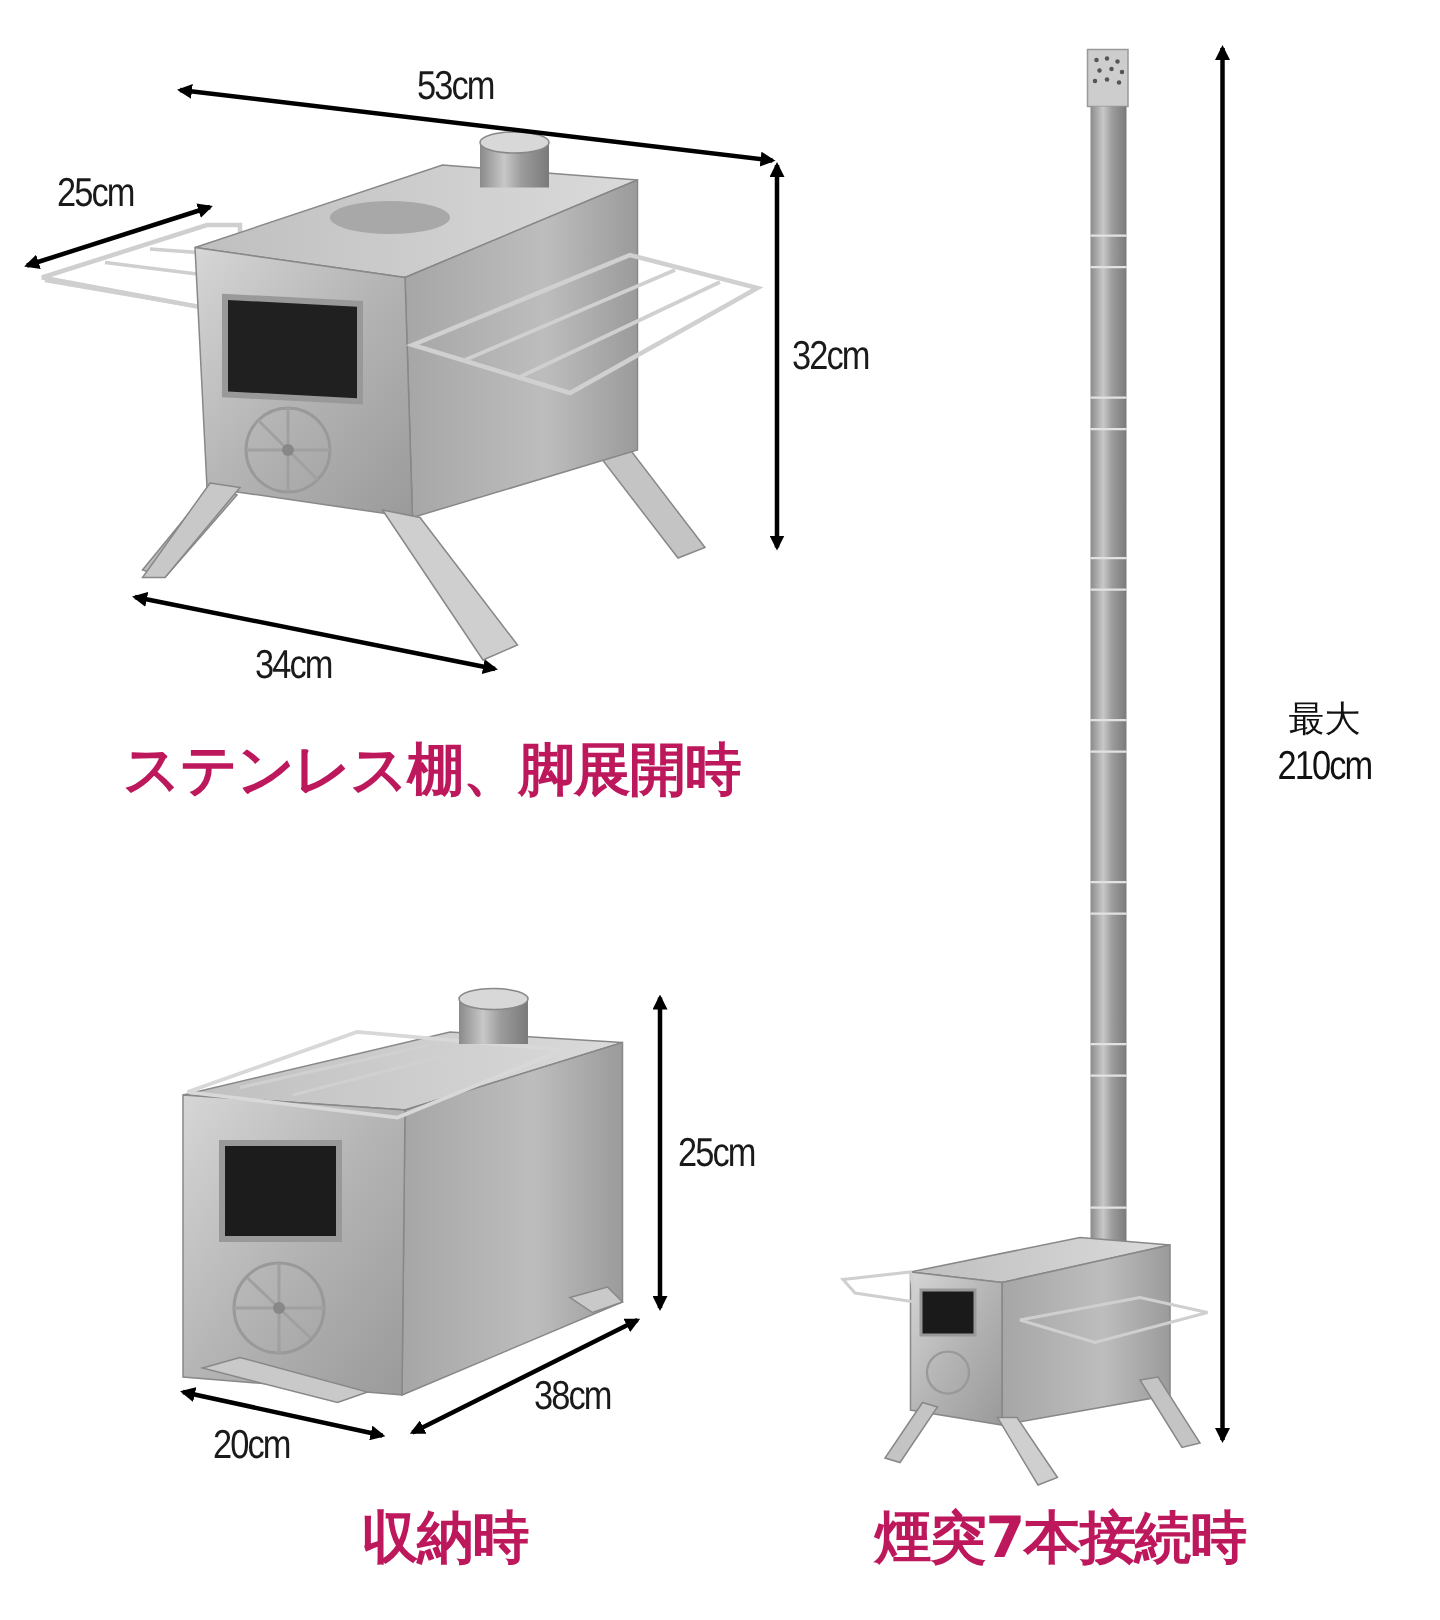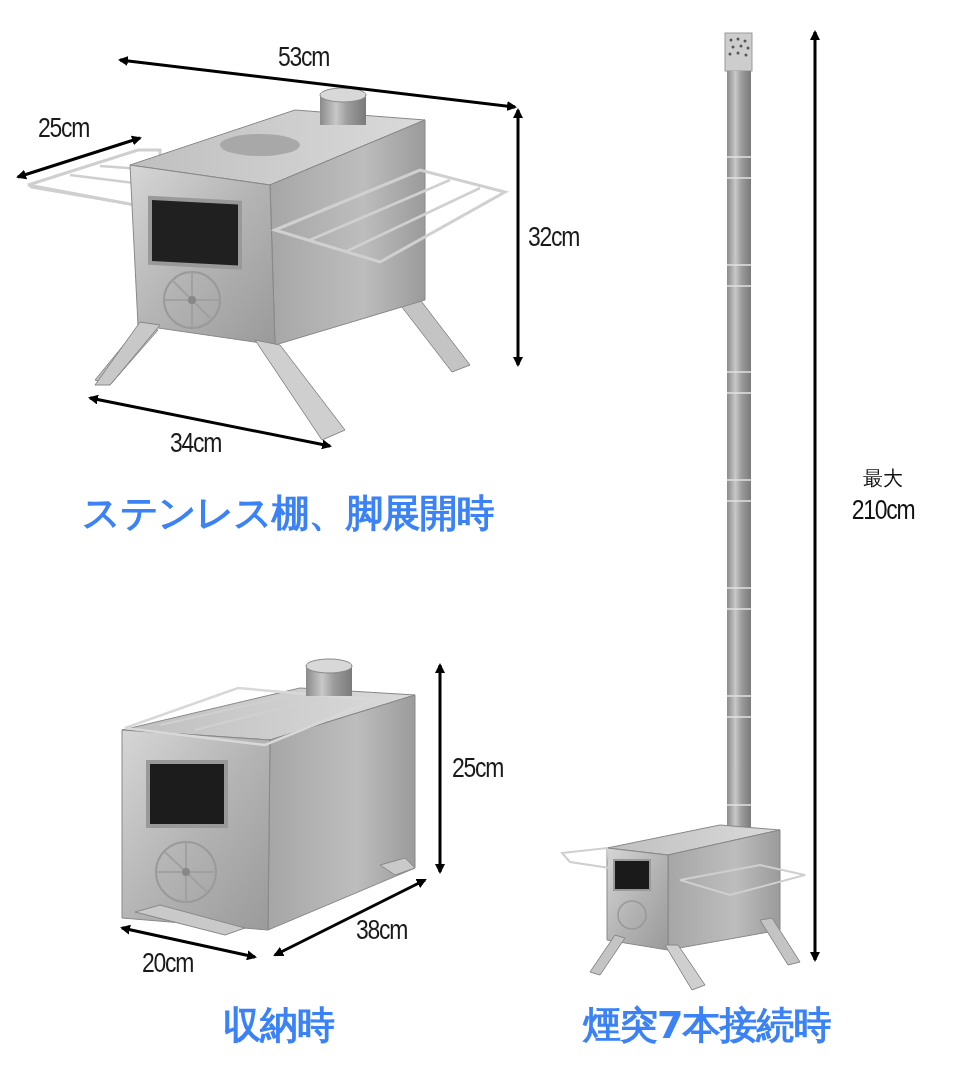--- a/index.html
+++ b/index.html
@@ -2,21 +2,21 @@
 <html><head>
 <meta charset="utf-8">
 <style>
   html, body { margin: 0; padding: 0; background: #ffffff; }
   body { width: 960px; height: 1080px; position: relative; overflow: hidden;
          font-family: "Liberation Sans", "DejaVu Sans", sans-serif; color: #111; }
   .abs { position: absolute; }
   .dim-label { position: absolute; font-family: "Liberation Sans", sans-serif; font-size: 27px;
                letter-spacing: -1.5px; transform: scaleX(0.85); transform-origin: left center; color: #1a1a1a; }
   .caption { position: absolute; font-family: "DejaVu Sans", sans-serif; font-weight: bold;
-             font-size: 38px; color: #3b82f6; letter-spacing: -1px; white-space: nowrap; }
+             font-size: 38px; color: #be185d; letter-spacing: -1px; white-space: nowrap; }
   svg { position: absolute; left: 0; top: 0; }
 </style>
 </head>
 <body>
 
 <svg width="960" height="1080" viewBox="0 0 960 1080">
   <defs>
     <marker id="ah" markerWidth="10" markerHeight="10" refX="8" refY="5" orient="auto-start-reverse" markerUnits="userSpaceOnUse">
       <path d="M0,0 L10,5 L0,10 z" fill="#000"></path>
     </marker>
@@ -165,19 +165,19 @@
 
 <div class="dim-label" style="left:278px; top:42px;">53cm</div>
 <div class="dim-label" style="left:38px; top:113px;">25cm</div>
 <div class="dim-label" style="left:528px; top:222px;">32cm</div>
 <div class="dim-label" style="left:170px; top:428px;">34cm</div>
 <div class="caption" style="left:82px; top:488px;">ステンレス棚、脚展開時</div>
 
 <div class="dim-label" style="left:452px; top:753px;">25cm</div>
 <div class="dim-label" style="left:356px; top:915px;">38cm</div>
 <div class="dim-label" style="left:142px; top:948px;">20cm</div>
-<div class="caption" style="left:223px; top:1000px;">収納時</div>
+<div class="caption" style="left:241px; top:1000px;">収納時</div>
 
 <div class="abs" style="left:838px; top:465px; text-align:center; width:90px;">
-  <div style="font-family:Liberation Mono, monospace; font-size:20px; line-height:30px;">最大</div>
+  <div style="font-family:Liberation Sans, sans-serif; font-size:24px; line-height:30px;">最大</div>
   <div style="font-family:'Liberation Sans',sans-serif; font-size:27px; line-height:30px; letter-spacing:-1.5px; transform:scaleX(0.85);">210cm</div>
 </div>
 <div class="caption" style="left:583px; top:1000px;text-align:right;">煙突7本接続時</div>
 
 </body></html>

